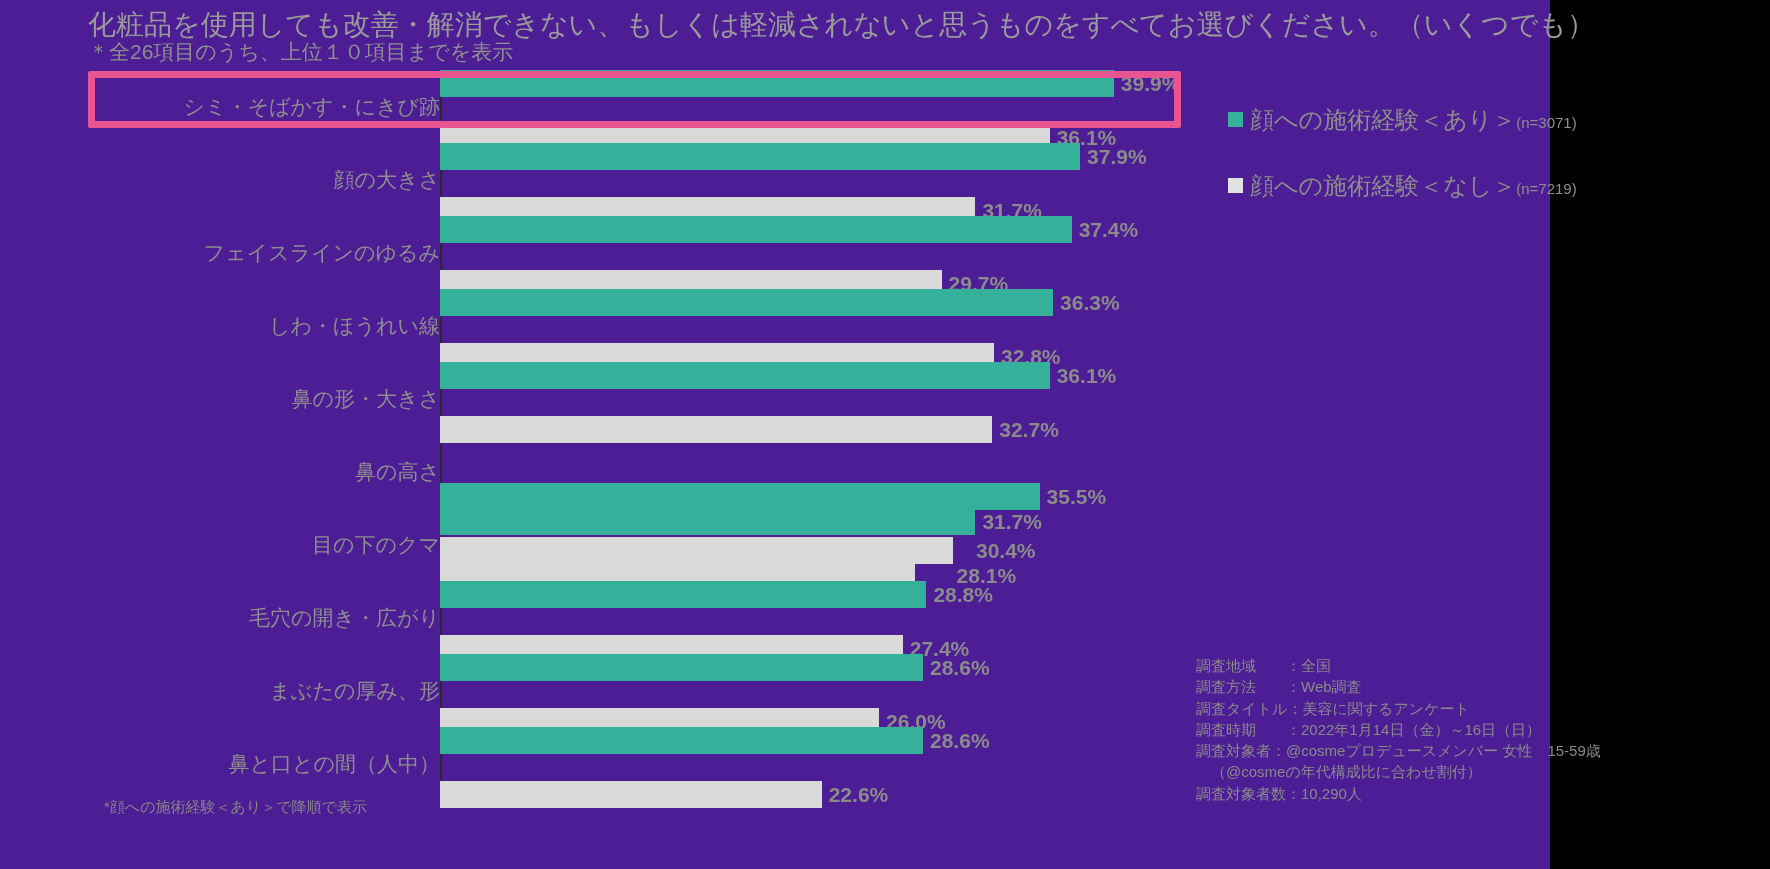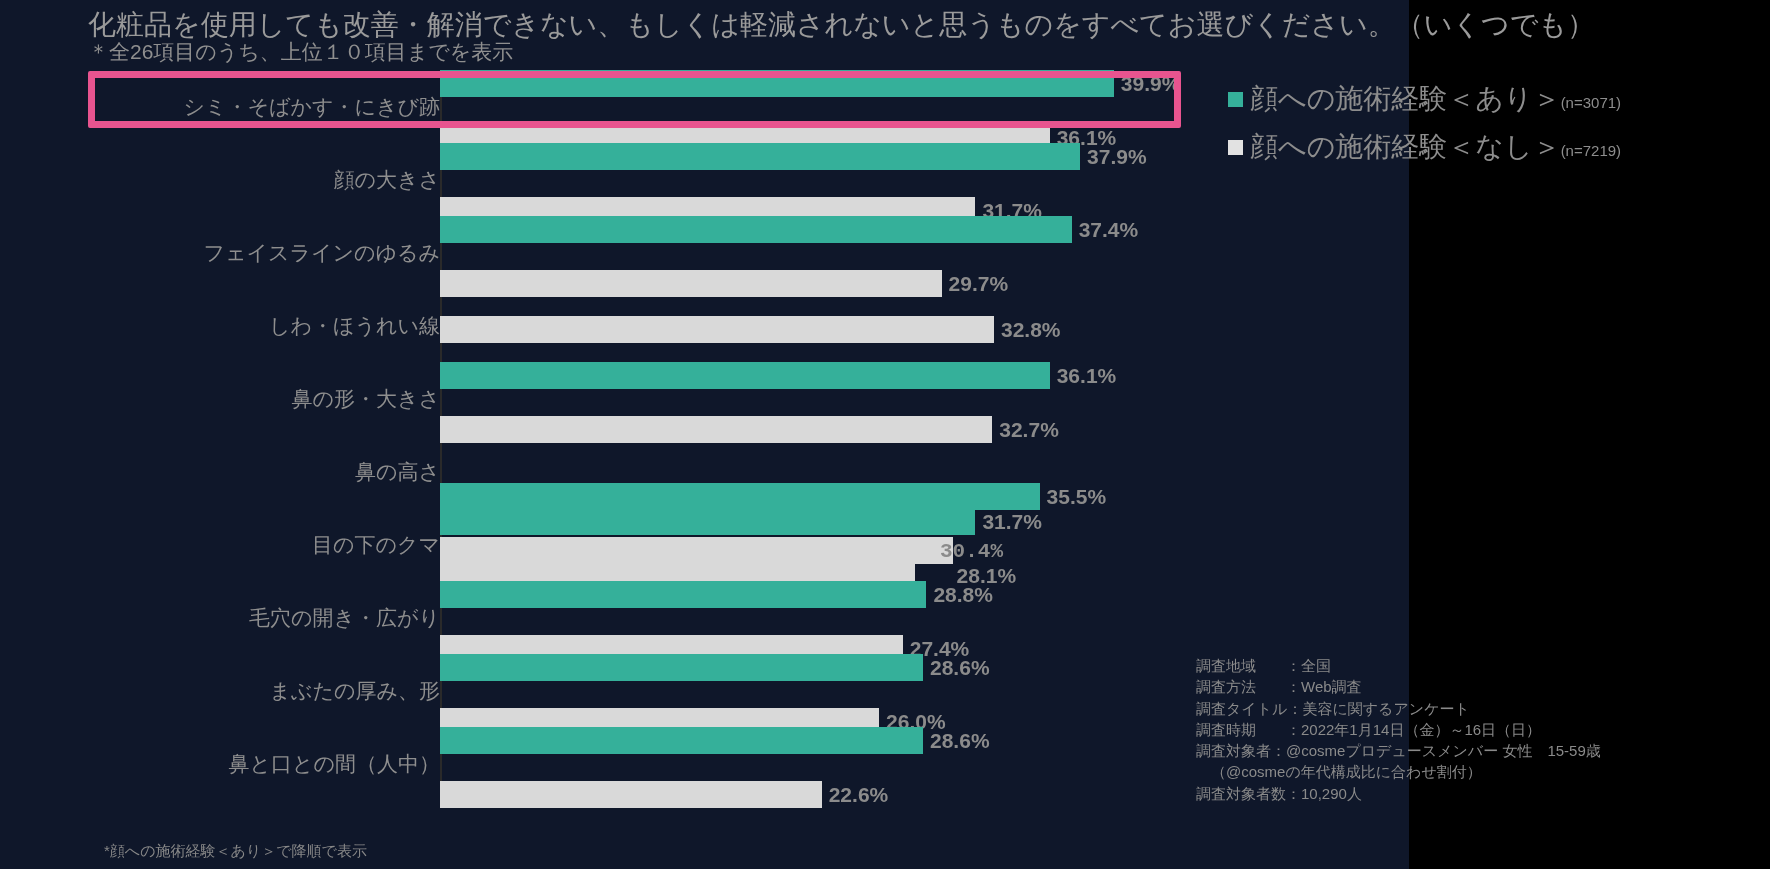--- a/index.html
+++ b/index.html
@@ -2,21 +2,21 @@
 <html><head>
 <meta charset="utf-8">
 <style>
   * { box-sizing: border-box; margin: 0; padding: 0; }
   html, body {
     width: 1770px; height: 869px;
     background: #000;
     font-family: "Liberation Sans", sans-serif;
     overflow: hidden;
   }
-  #stage { position: relative; width: 1409px; height: 869px; background: #0f172a; }
+  #stage { position: relative; width: 1550px; height: 869px; background: #4c1d95; }
 
   
   .title {
     position: absolute; left: 88px; top: 6px;
     font-size: 28px; color: #9a9a9a; letter-spacing: 0px;
     white-space: nowrap;
   }
   .subtitle {
     position: absolute; left: 88px; top: 38px;
     font-size: 21px; color: #8f8f8f; white-space: nowrap;
@@ -72,27 +72,27 @@
   }
 
   
   #legend {
     position: absolute; left: 1228px; top: 80px;
   }
   .legrow { display: flex; align-items: baseline; margin-bottom: 10px; }
   .swatch { width: 15px; height: 15px; margin-right: 7px; flex: 0 0 auto; position: relative; top: -1px; }
   .swatch.a { background: #35b09a; }
   .swatch.b { background: #e2e2e2; }
-  .legtxt { font-size: 28px; color: #8d8d8d; white-space: nowrap; }
+  .legtxt { font-size: 24px; color: #8d8d8d; white-space: nowrap; margin-top: 24px; }
   .legn { font-size: 15px; color: #8d8d8d; }
 
   
   #footnote {
     position: absolute; left: 104px; top: 798px;
-    font-size: 15px; color: #888; white-space: nowrap; margin-top: 44px;
+    font-size: 15px; color: #888; white-space: nowrap;
   }
 
   
   #survey {
     position: absolute; left: 1196px; top: 655px;
     font-size: 15px; color: #8a8a8a; line-height: 1.42;
     white-space: nowrap;
   }
   #survey div { white-space: nowrap; }
 </style>
@@ -142,20 +142,24 @@
           </div>
           <div class="barline" style="top: 27px;">
             <div class="bar b" style="width: 501.6px; background: rgb(217, 217, 217);"></div>
             <div class="vlabel" style="left: 501.6px;">29.7%</div>
           </div>
         </div>
       </div>
       <div class="rowgrp" style="top: 219px; height: 54px;">
         <div class="labelcell" style="top: 23px;">しわ・ほうれい線</div>
         <div class="bars">
+          <div class="barline" style="top: 0px;">
+            <div class="bar a" style="width: 613.067px; background: rgb(53, 176, 154);"></div>
+            <div class="vlabel" style="left: 613.067px;">36.3%</div>
+          </div>
           <div class="barline" style="top: 27px;">
             <div class="bar b" style="width: 553.956px; background: rgb(217, 217, 217);"></div>
             <div class="vlabel" style="left: 553.956px;">32.8%</div>
           </div>
         </div>
       </div>
       <div class="rowgrp" style="top: 292px; height: 54px;">
         <div class="labelcell" style="top: 23px;">鼻の形・大きさ</div>
         <div class="bars">
           <div class="barline" style="top: 0px;">
@@ -170,21 +174,21 @@
       </div>
       <div class="rowgrp" style="top: 365px; height: 54px;">
         <div class="labelcell" style="top: 23px;">鼻の高さ</div>
         <div class="bars">
           <div class="barline" style="top: 0px; margin-top: 48px;">
             <div class="bar a" style="width: 599.556px; background: rgb(53, 176, 154);"></div>
             <div class="vlabel" style="left: 599.556px;">35.5%</div>
           </div>
           <div class="barline" style="top: 27px;">
             <div class="bar b" style="width: 513.422px; background: rgb(217, 217, 217);"></div>
-            <div class="vlabel" style="left: 493px; font-family: Liberation Mono, monospace;">30.4%</div>
+            <div class="vlabel" style="left: 529px;">30.4%</div>
           </div>
         </div>
       </div>
       <div class="rowgrp" style="top: 438px; height: 54px;">
         <div class="labelcell" style="top: 23px;">目の下のクマ</div>
         <div class="bars">
           <div class="barline" style="top: 0px;">
             <div class="bar a" style="width: 535.378px; background: rgb(53, 176, 154);"></div>
             <div class="vlabel" style="left: 535.378px;">31.7%</div>
           </div>

